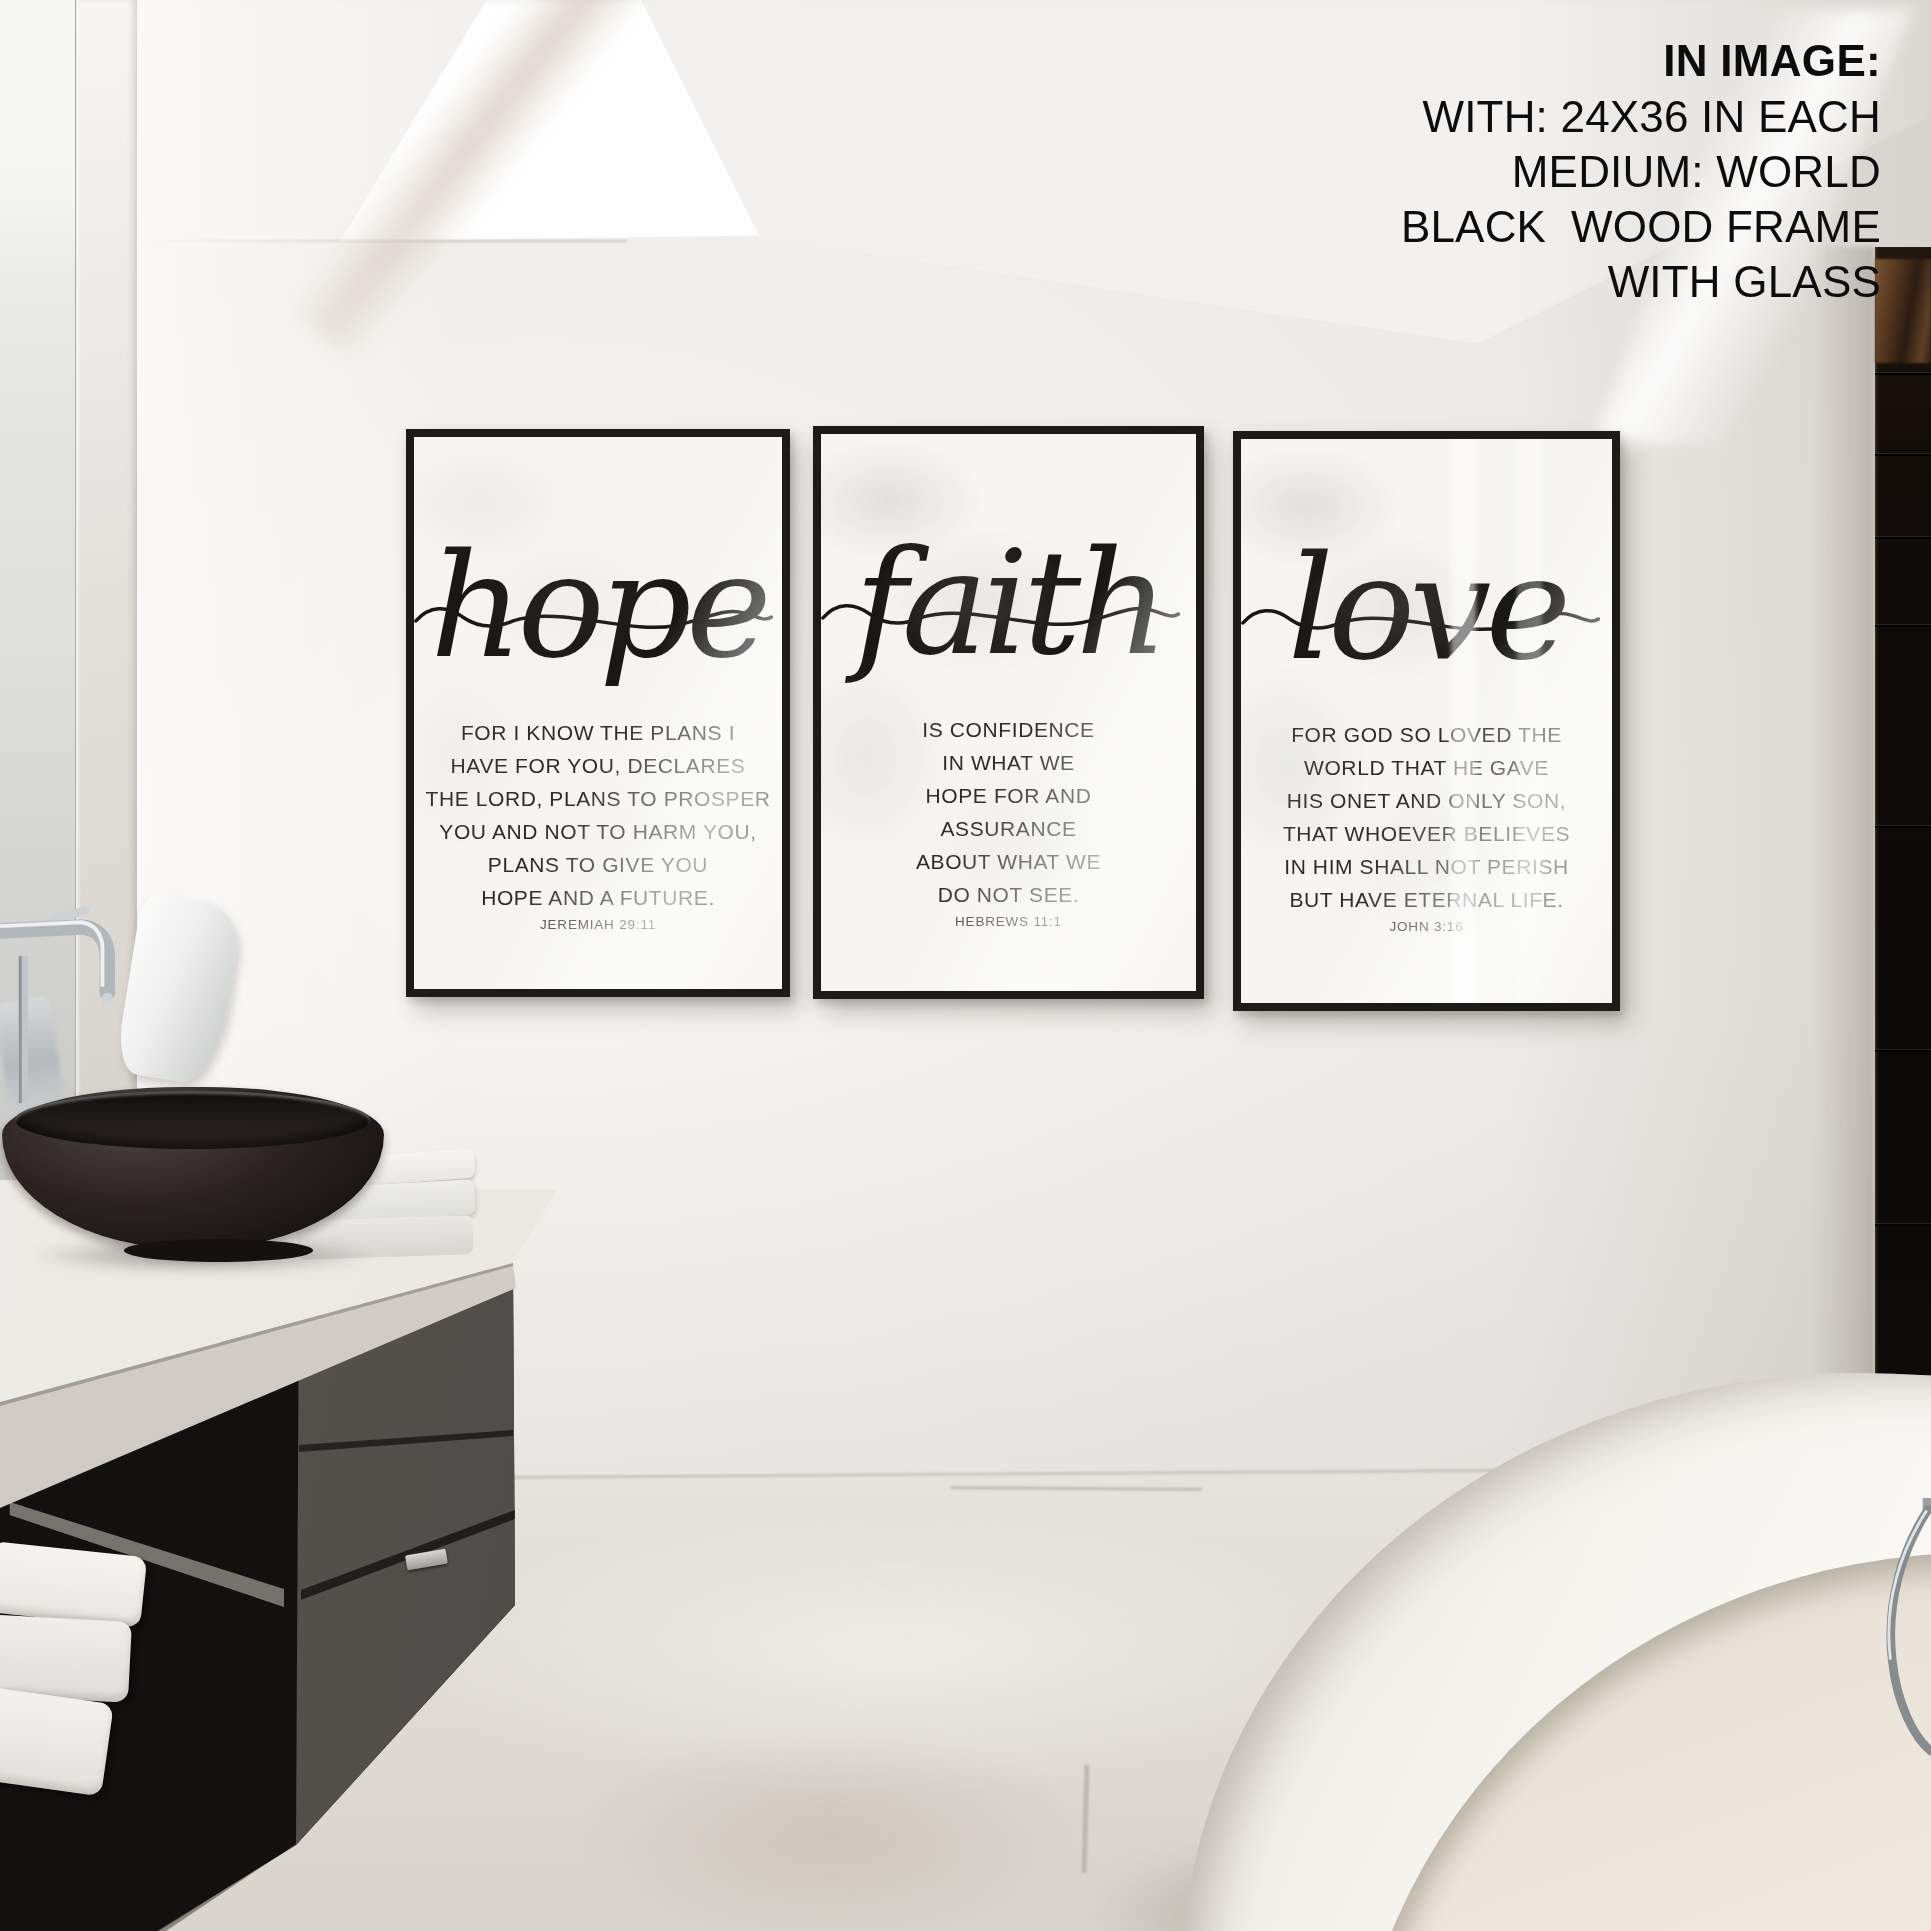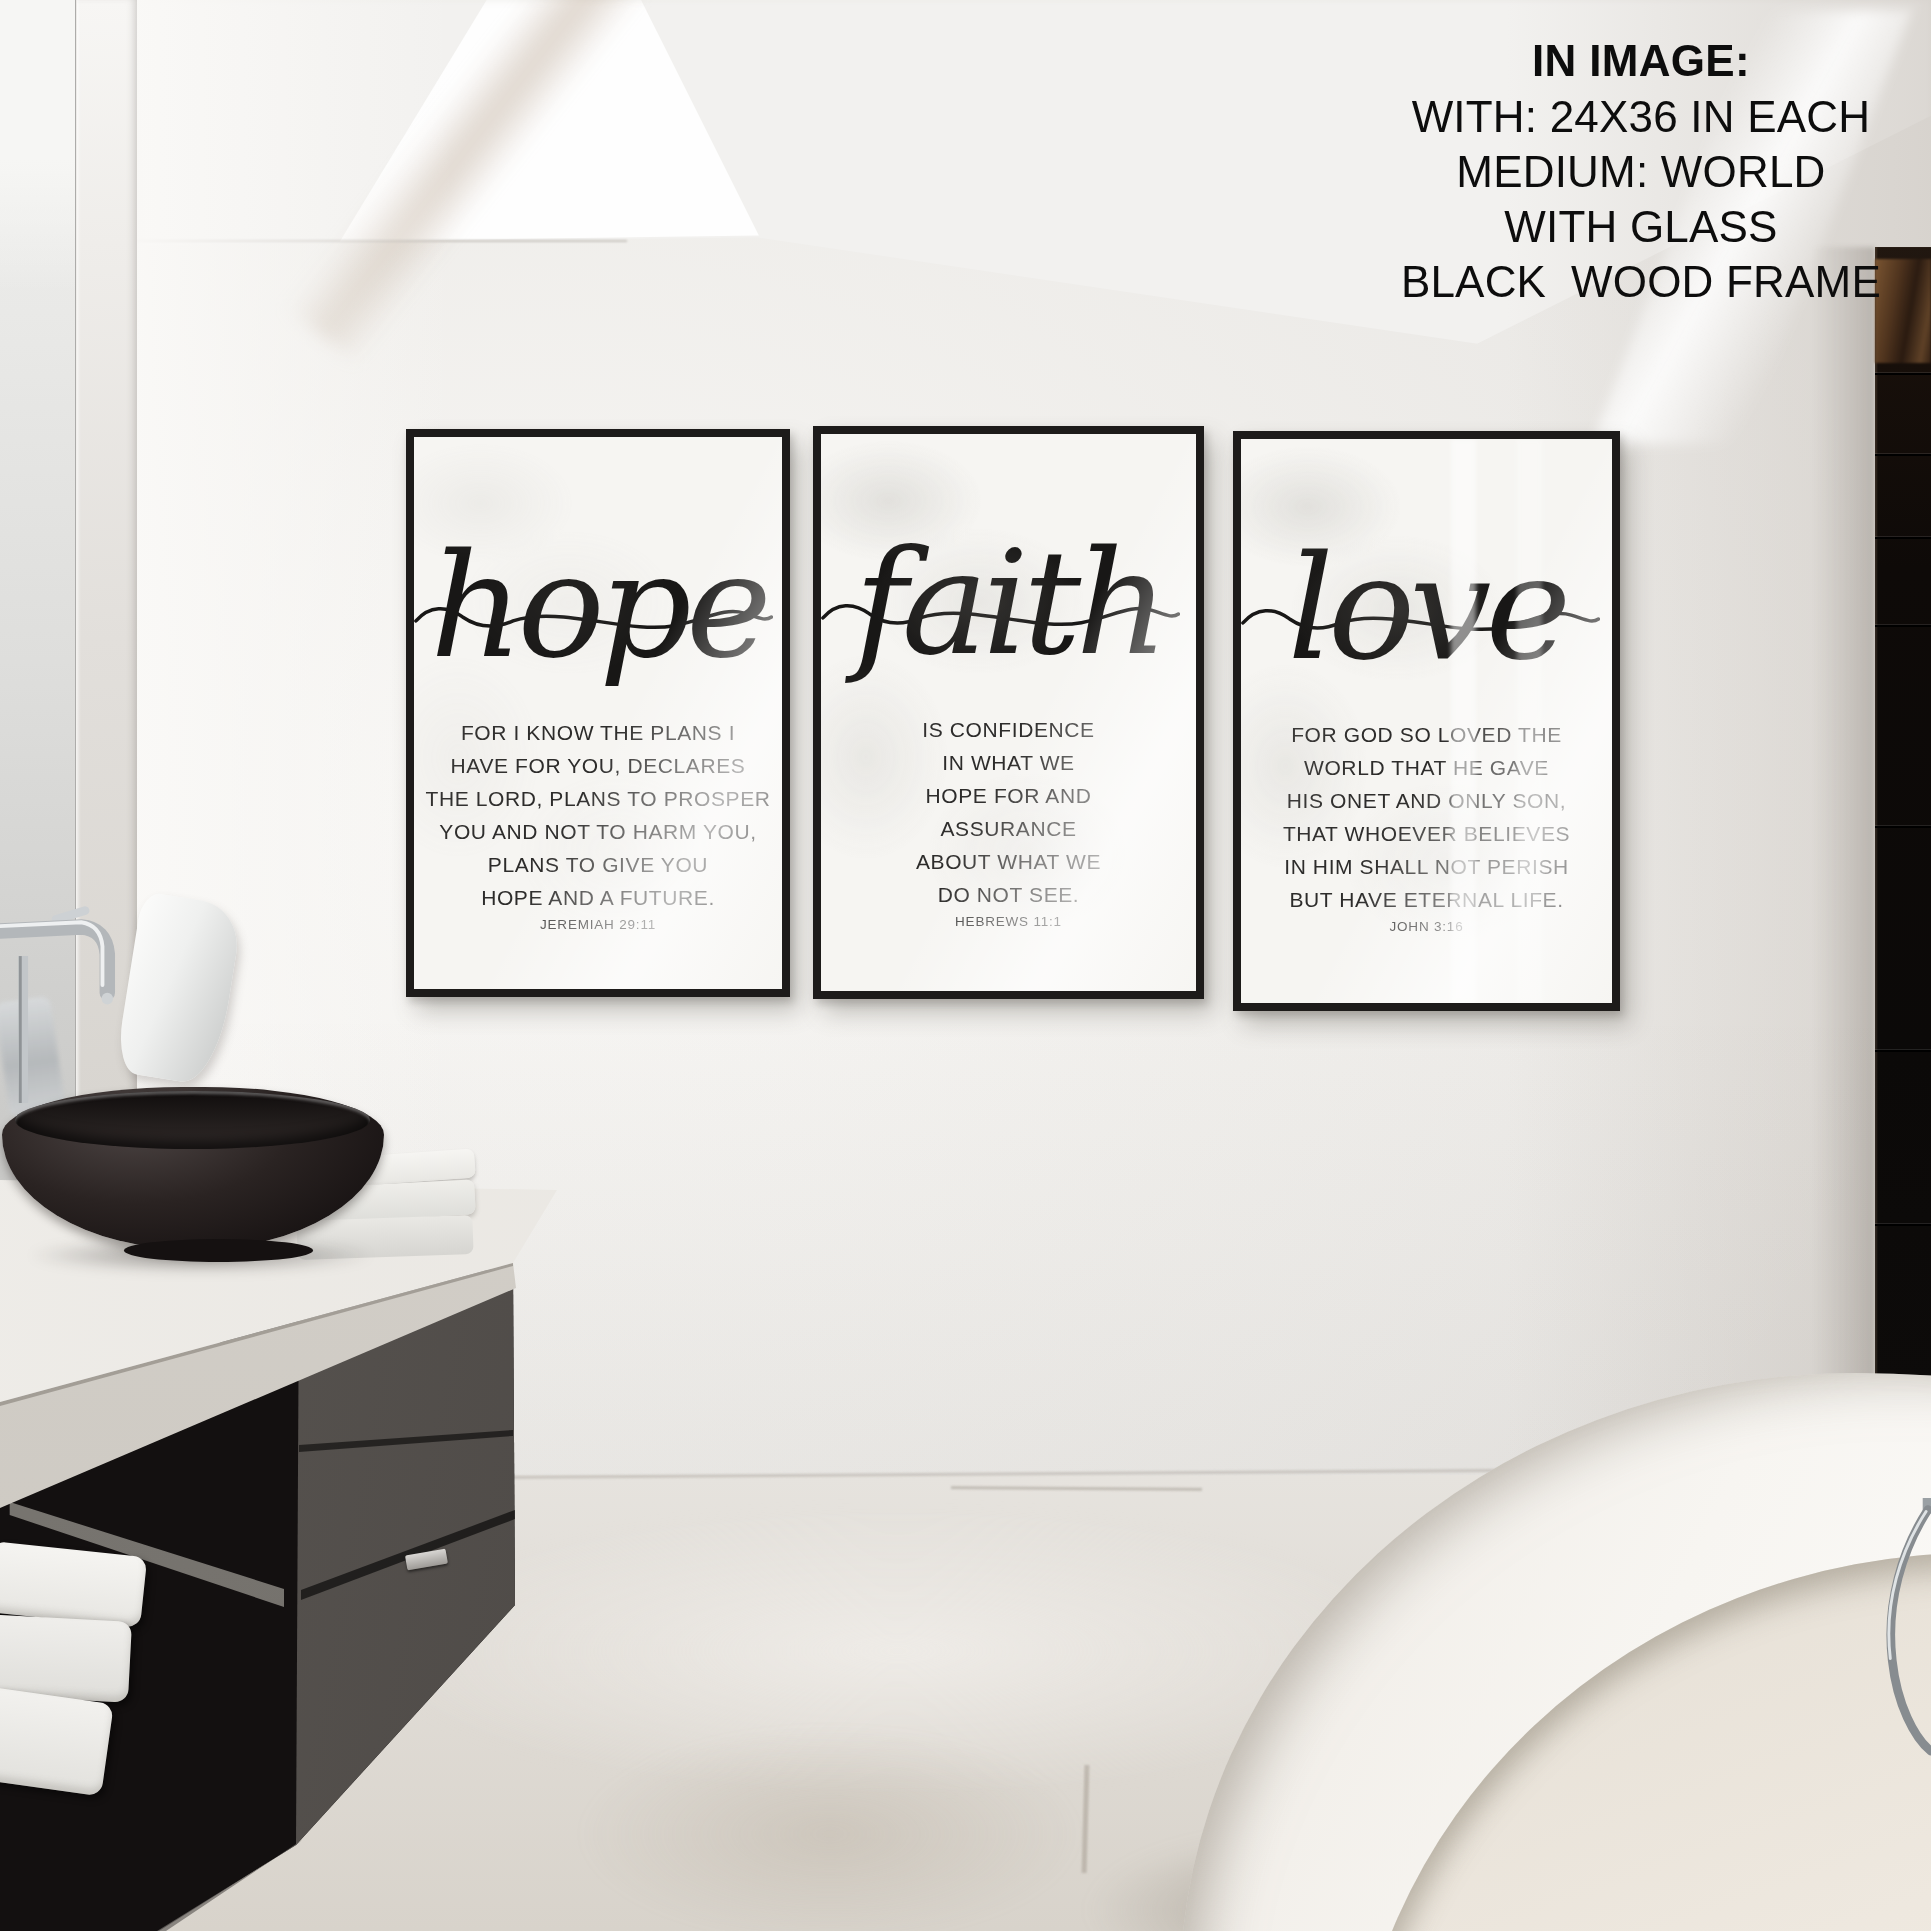--- a/index.html
+++ b/index.html
@@ -55,21 +55,21 @@
   .mottle{position:absolute;left:0;top:0;right:0;bottom:0;pointer-events:none;opacity:.85;
     background:
       radial-gradient(135px 87px at 18% 12%, rgba(168,166,160,.30), rgba(168,166,160,0) 70%),
       radial-gradient(154px 106px at 42% 30%, rgba(175,173,167,.22), rgba(175,173,167,0) 70%),
       radial-gradient(116px 145px at 12% 58%, rgba(170,168,162,.20), rgba(170,168,162,0) 72%),
       radial-gradient(145px 116px at 55% 75%, rgba(178,176,170,.16), rgba(178,176,170,0) 70%);}
   .mottle.light{opacity:.4;}
   .win-band{position:absolute;top:0;bottom:0;width:25px;background:rgba(255,255,255,.5);filter:blur(1.9px);pointer-events:none;}
 
   
-  .info{position:absolute;top:33px;right:50px;text-align:center;color:#0d0d0d;z-index:40;}
+  .info{position:absolute;top:33px;right:50px;text-align:right;color:#0d0d0d;z-index:40;}
   .info-heading{font-size:44px;line-height:56px;font-weight:700;letter-spacing:0.3px;}
   .info-line{font-size:44px;line-height:55px;font-weight:400;white-space:pre;letter-spacing:0.2px;}
 
   
   .tall-cabinet{left:1875px;top:247px;width:56px;height:1149px;
     background:linear-gradient(180deg,#211710 0%,#170f0a 10%,#0e0a08 28%,#0b0908 70%,#0d0b0a 100%);
     box-shadow:inset 1.9px 0 1.9px rgba(120,100,80,.35);}
   .tall-cabinet-wood{position:absolute;left:0;top:11.6px;width:100%;height:104px;opacity:.85;
     background:linear-gradient(100deg,#8a6038 0%,#5a3b22 35%,#2e1d12 60%,#6b4a2c 85%,#3a2517 100%);filter:blur(1px);}
   .shelf-line{position:absolute;left:0;width:100%;height:1.9px;background:#000;box-shadow:0 -1px 0 rgba(255,255,255,.10);}
@@ -278,18 +278,18 @@
   <svg class="abs" style="left:1839px;top:1498px;" width="92" height="319" viewBox="0 0 95 330">
     <path d="M92,0 L92,16" stroke="#9aa0a4" stroke-width="11"></path>
     <path d="M92,12 C66,52 48,108 55,168 C60,214 78,248 95,262" fill="none" stroke="#878c90" stroke-width="9" stroke-linecap="round"></path>
     <path d="M90,14 C64,54 46,108 53,166" fill="none" stroke="#dfe3e5" stroke-width="3" stroke-linecap="round"></path>
   </svg>
 
   <div class="info">
     <div class="info-heading">IN IMAGE:</div>
     <div class="info-line">WITH: 24X36 IN EACH</div>
     <div class="info-line">MEDIUM: WORLD</div>
+    <div class="info-line">BLACK  WOOD FRAME</div>
     <div class="info-line">WITH GLASS</div>
-    <div class="info-line">BLACK  WOOD FRAME</div>
   </div>
 
 </div>
 
 
 </body></html>

